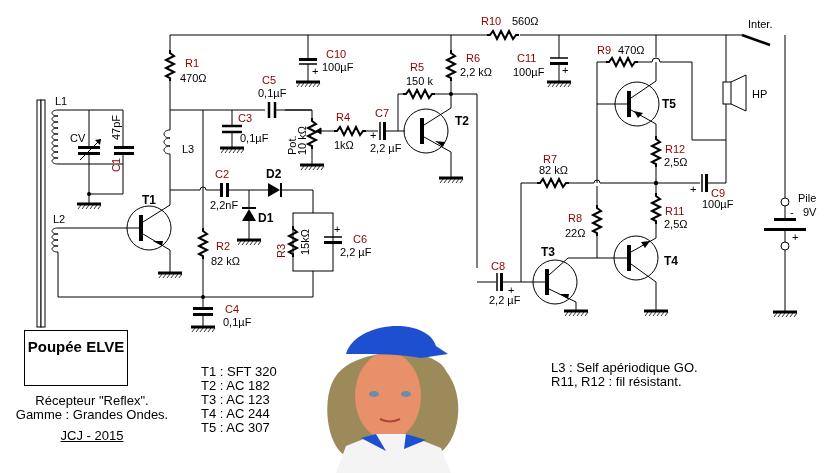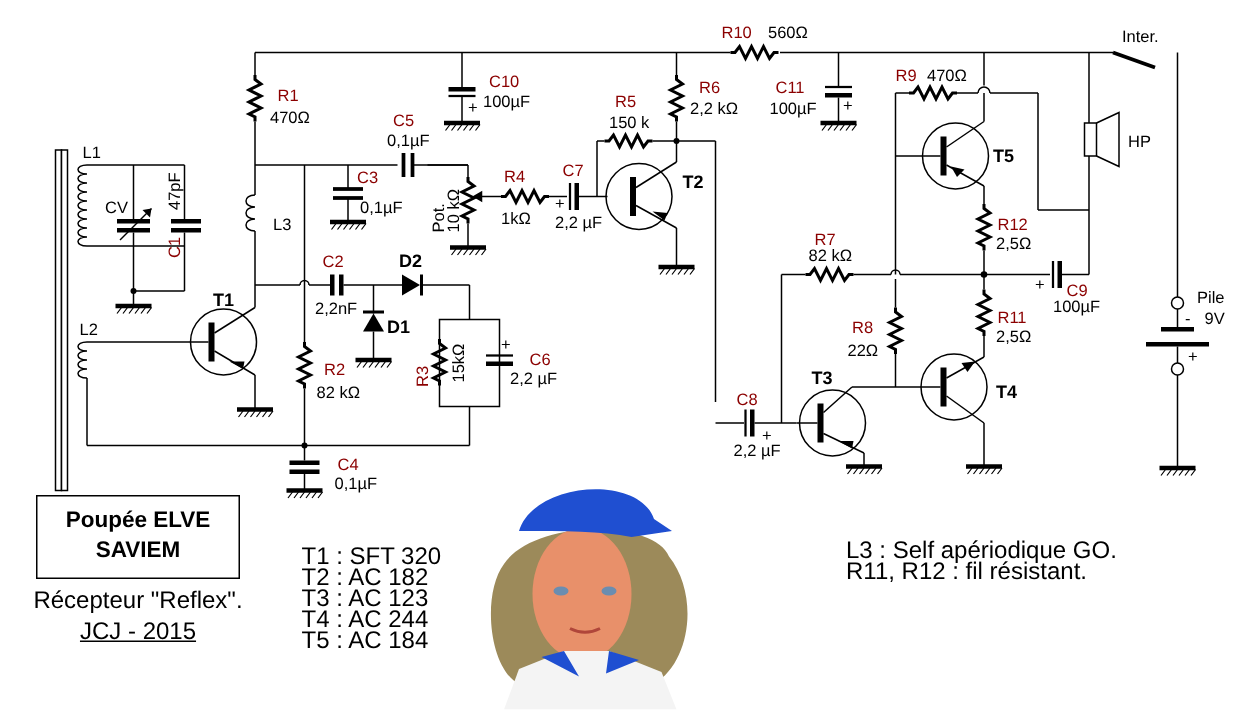--- a/index.html
+++ b/index.html
@@ -3,22 +3,22 @@
 <meta charset="utf-8">
 <style>
   html,body{margin:0;padding:0;background:#fff;}
   body{width:839px;height:473px;position:relative;overflow:hidden;font-family:"Liberation Sans",sans-serif;}
   svg{position:absolute;left:0;top:0;}
   .w{stroke:#000;stroke-width:1;fill:none;}
   .t{font-family:"Liberation Sans",sans-serif;font-size:11px;fill:#000;}
   .ref{fill:#8b0000;font-size:11px;font-family:"Liberation Sans",sans-serif;}
   .tb{font-family:"Liberation Sans",sans-serif;font-weight:bold;font-size:12px;fill:#000;}
   .ov{position:absolute;font-family:"Liberation Sans",sans-serif;color:#000;}
-  .titlebox{position:absolute;left:24px;top:330px;width:136px;height:56px;border:1px solid #000;text-align:center;font-weight:bold;font-size:15px;line-height:20px;padding-top:6px;box-sizing:border-box;}
-  .notes{font-size:16px;line-height:14px;}
+  .titlebox{position:absolute;left:24px;top:330px;width:104px;height:56px;border:1px solid #000;text-align:center;font-weight:bold;font-size:15px;line-height:20px;padding-top:6px;box-sizing:border-box;}
+  .notes{font-size:13px;line-height:14px;}
   .doll{position:absolute;left:316px;top:316px;width:152px;height:157px;}
 </style>
 </head>
 <body>
 
 <svg width="839" height="473" viewBox="0 0 839 473">
   <defs>
     <g id="gnd">
       <line x1="-12" y1="0" x2="12" y2="0" stroke="#000" stroke-width="3"></line>
       <path d="M-11,5 l3,-4 M-7,5 l3,-4 M-3,5 l3,-4 M1,5 l3,-4 M5,5 l3,-4 M9,5 l3,-4" stroke="#000" stroke-width="0.8"></path>
@@ -381,34 +381,34 @@
     <line x1="324" y1="237" x2="342" y2="237" stroke="#000" stroke-width="1.5"></line>
     <rect x="324" y="241" width="18" height="3" fill="#000"></rect>
     <text class="t" x="334" y="233">+</text>
     <text class="ref" x="353" y="243">C6</text>
     <text class="t" x="340" y="256">2,2 µF</text>
   </g>
 </svg>
 
 <div class="titlebox">
   <div>Poupée ELVE</div>
-  <div>SAVIEM</div>
 </div>
 <div class="ov notes" style="left:12px;top:394px;width:160px;text-align:center;">
   <div>Récepteur "Reflex".</div>
+  <div>Gamme : Grandes Ondes.</div>
   <div style="margin-top:7px;text-decoration:underline;">JCJ - 2015</div>
 </div>
 <div class="ov notes" style="left:201px;top:365px;">
   <div>T1 : SFT 320</div>
   <div>T2 : AC 182</div>
   <div>T3 : AC 123</div>
   <div>T4 : AC 244</div>
-  <div>T5 : AC 184</div>
+  <div>T5 : AC 307</div>
 </div>
-<div class="ov notes" style="left:564px;top:361px;">
+<div class="ov notes" style="left:551px;top:361px;">
   <div>L3  : Self apériodique GO.</div>
   <div>R11, R12 : fil résistant.</div>
 </div>
 
 <svg class="doll" viewBox="0 0 152 157">
   <path d="M20,60 C5,80 10,130 30,140 L120,140 C145,125 150,80 130,55 C120,30 40,30 20,60 Z" fill="#9c8a5a"></path>
   <ellipse cx="72" cy="80" rx="33" ry="44" fill="#e8906a"></ellipse>
   <path d="M30,38 C40,5 110,0 120,30 L132,38 L105,42 C85,38 60,38 30,38 Z" fill="#1f4fd1"></path>
   <ellipse cx="58" cy="78" rx="5" ry="3" fill="#6a8db0"></ellipse>
   <ellipse cx="90" cy="78" rx="5" ry="3" fill="#6a8db0"></ellipse>

